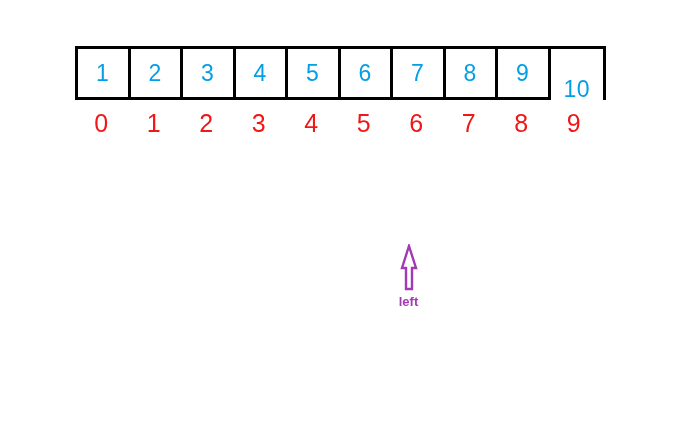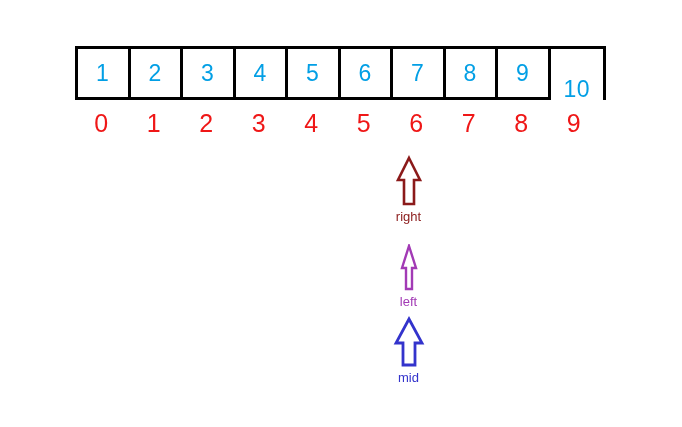--- a/index.html
+++ b/index.html
@@ -97,20 +97,21 @@
 
   #pointer-right {
     left: 356px;
     top: 155px;
     width: 105px;
   }
   #pointer-left {
     left: 356px;
     top: 244px;
     width: 105px;
+    font-weight: bold;
   }
   #pointer-mid {
     left: 356px;
     top: 316px;
     width: 105px;
   }
 </style>
 </head>
 <body>
 
@@ -179,34 +180,22 @@
     </div>
     <div class="index-cell">
       <span class="index-value">8</span>
     </div>
     <div class="index-cell">
       <span class="index-value">9</span>
     </div>
 
   </div>
 
-  <div class="pointer-group" id="pointer-right">
-    <svg class="pointer-arrow" width="40" height="52" viewBox="0 0 40 52">
-      <path d="M20 3 L31 25 L25 25 L25 49 L15 49 L15 25 L9 25 Z" fill="#ffffff" stroke="#8b1a1a" stroke-width="2.6" stroke-linejoin="miter"></path>
-    </svg>
-    <span class="pointer-label" style="color:#8b1a1a;">right</span>
-  </div>
 
   <div class="pointer-group" id="pointer-left">
     <svg class="pointer-arrow" width="40" height="48" viewBox="0 0 40 48">
       <path d="M20 2 L27 24 L23 24 L23 45 L17 45 L17 24 L13 24 Z" fill="#ffffff" stroke="#a23ab5" stroke-width="2.4" stroke-linejoin="miter"></path>
     </svg>
     <span class="pointer-label" style="color:#a23ab5;">left</span>
   </div>
 
-  <div class="pointer-group" id="pointer-mid">
-    <svg class="pointer-arrow" width="44" height="52" viewBox="0 0 44 52">
-      <path d="M22 3 L35 27 L28 27 L28 49 L16 49 L16 27 L9 27 Z" fill="#ffffff" stroke="#3333cc" stroke-width="2.8" stroke-linejoin="miter"></path>
-    </svg>
-    <span class="pointer-label" style="color:#3333cc;">mid</span>
-  </div>
 
 </div>
 
 </body></html>

